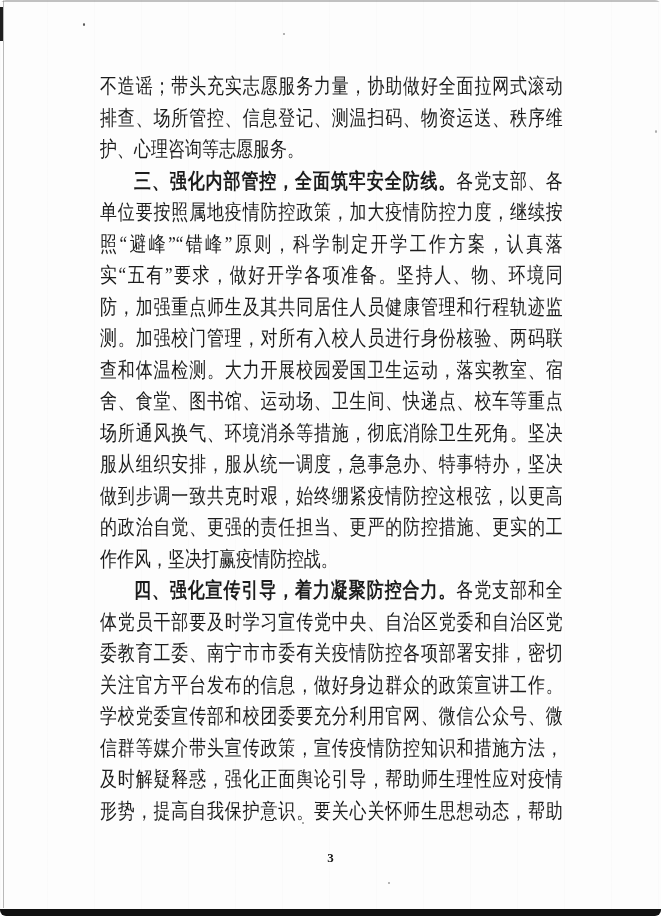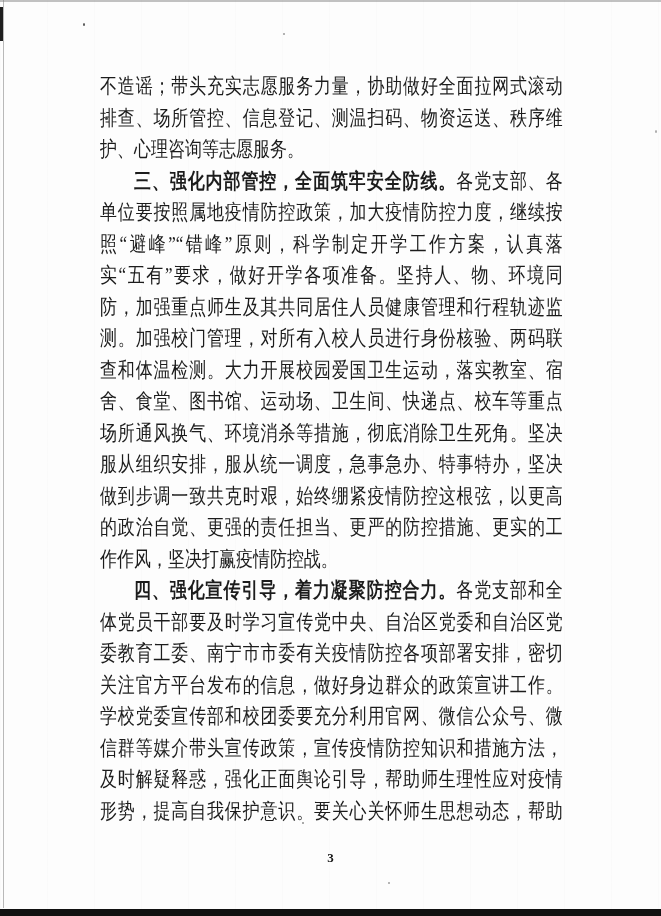--- a/index.html
+++ b/index.html
@@ -12,20 +12,21 @@
     width: 661px;
     height: 916px;
     background:
       repeating-linear-gradient(90deg,
         rgba(0,0,0,0.012) 0px, rgba(0,0,0,0.012) 1px,
         rgba(0,0,0,0) 1px, rgba(0,0,0,0) 47px),
       #fdfdfd;
     overflow: hidden;
     font-family: "Liberation Serif", "DejaVu Serif", serif;
     color: #1c1c1c;
+    border-radius: 6px;
   }
 
   
   .edge-top {
     position: absolute; left: 0; top: 0;
     width: 661px; height: 2px;
     background: rgba(120,120,120,0.45);
   }
   .edge-left-line {
     position: absolute; left: 3px; top: 0;

